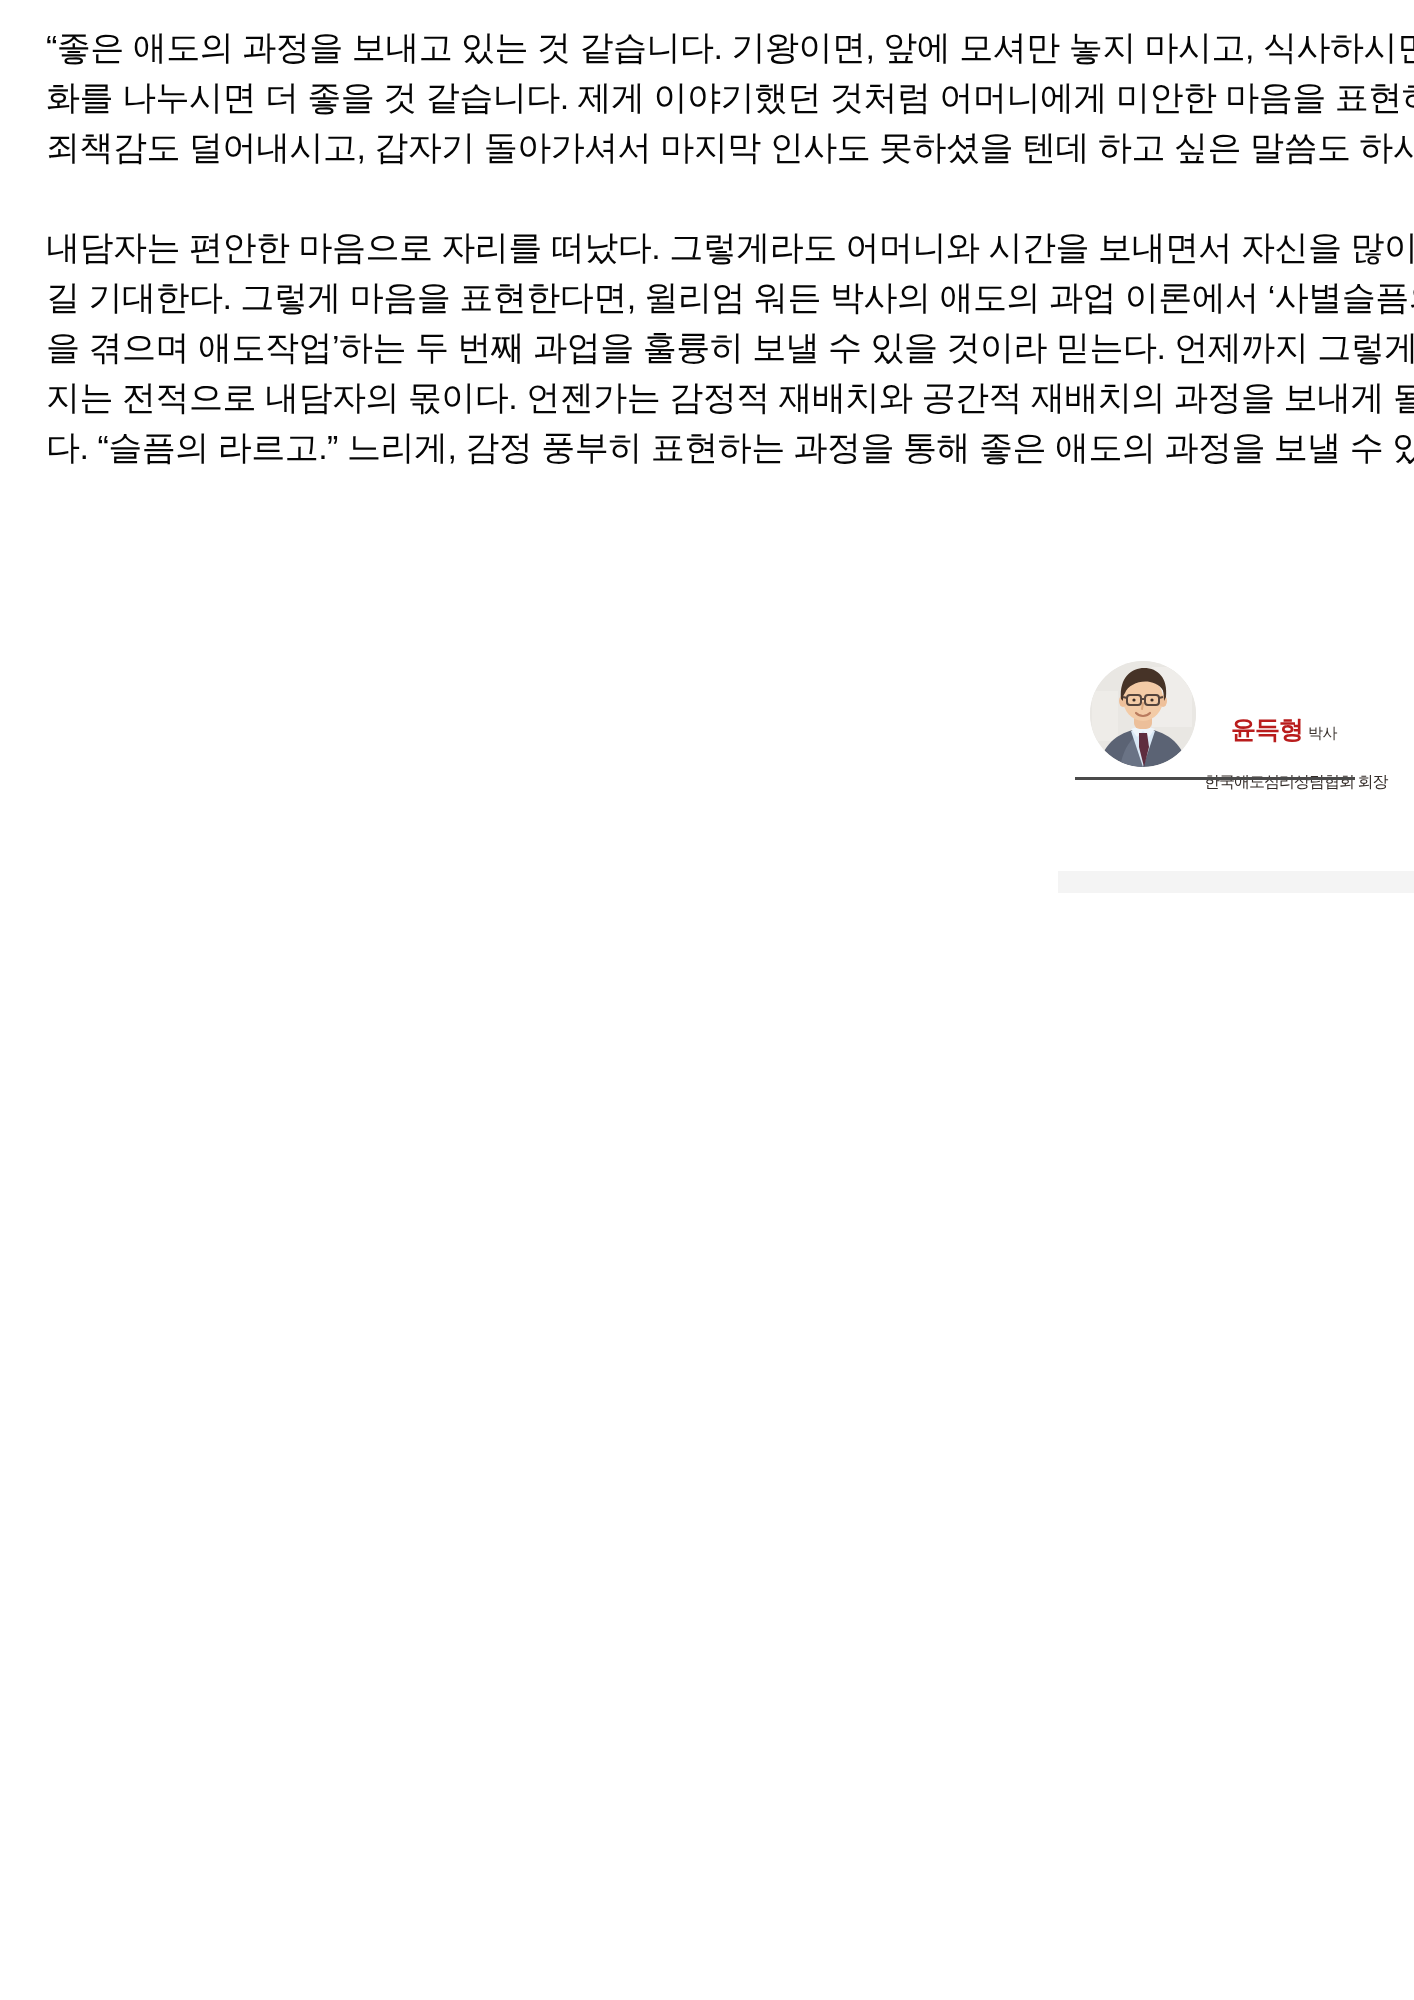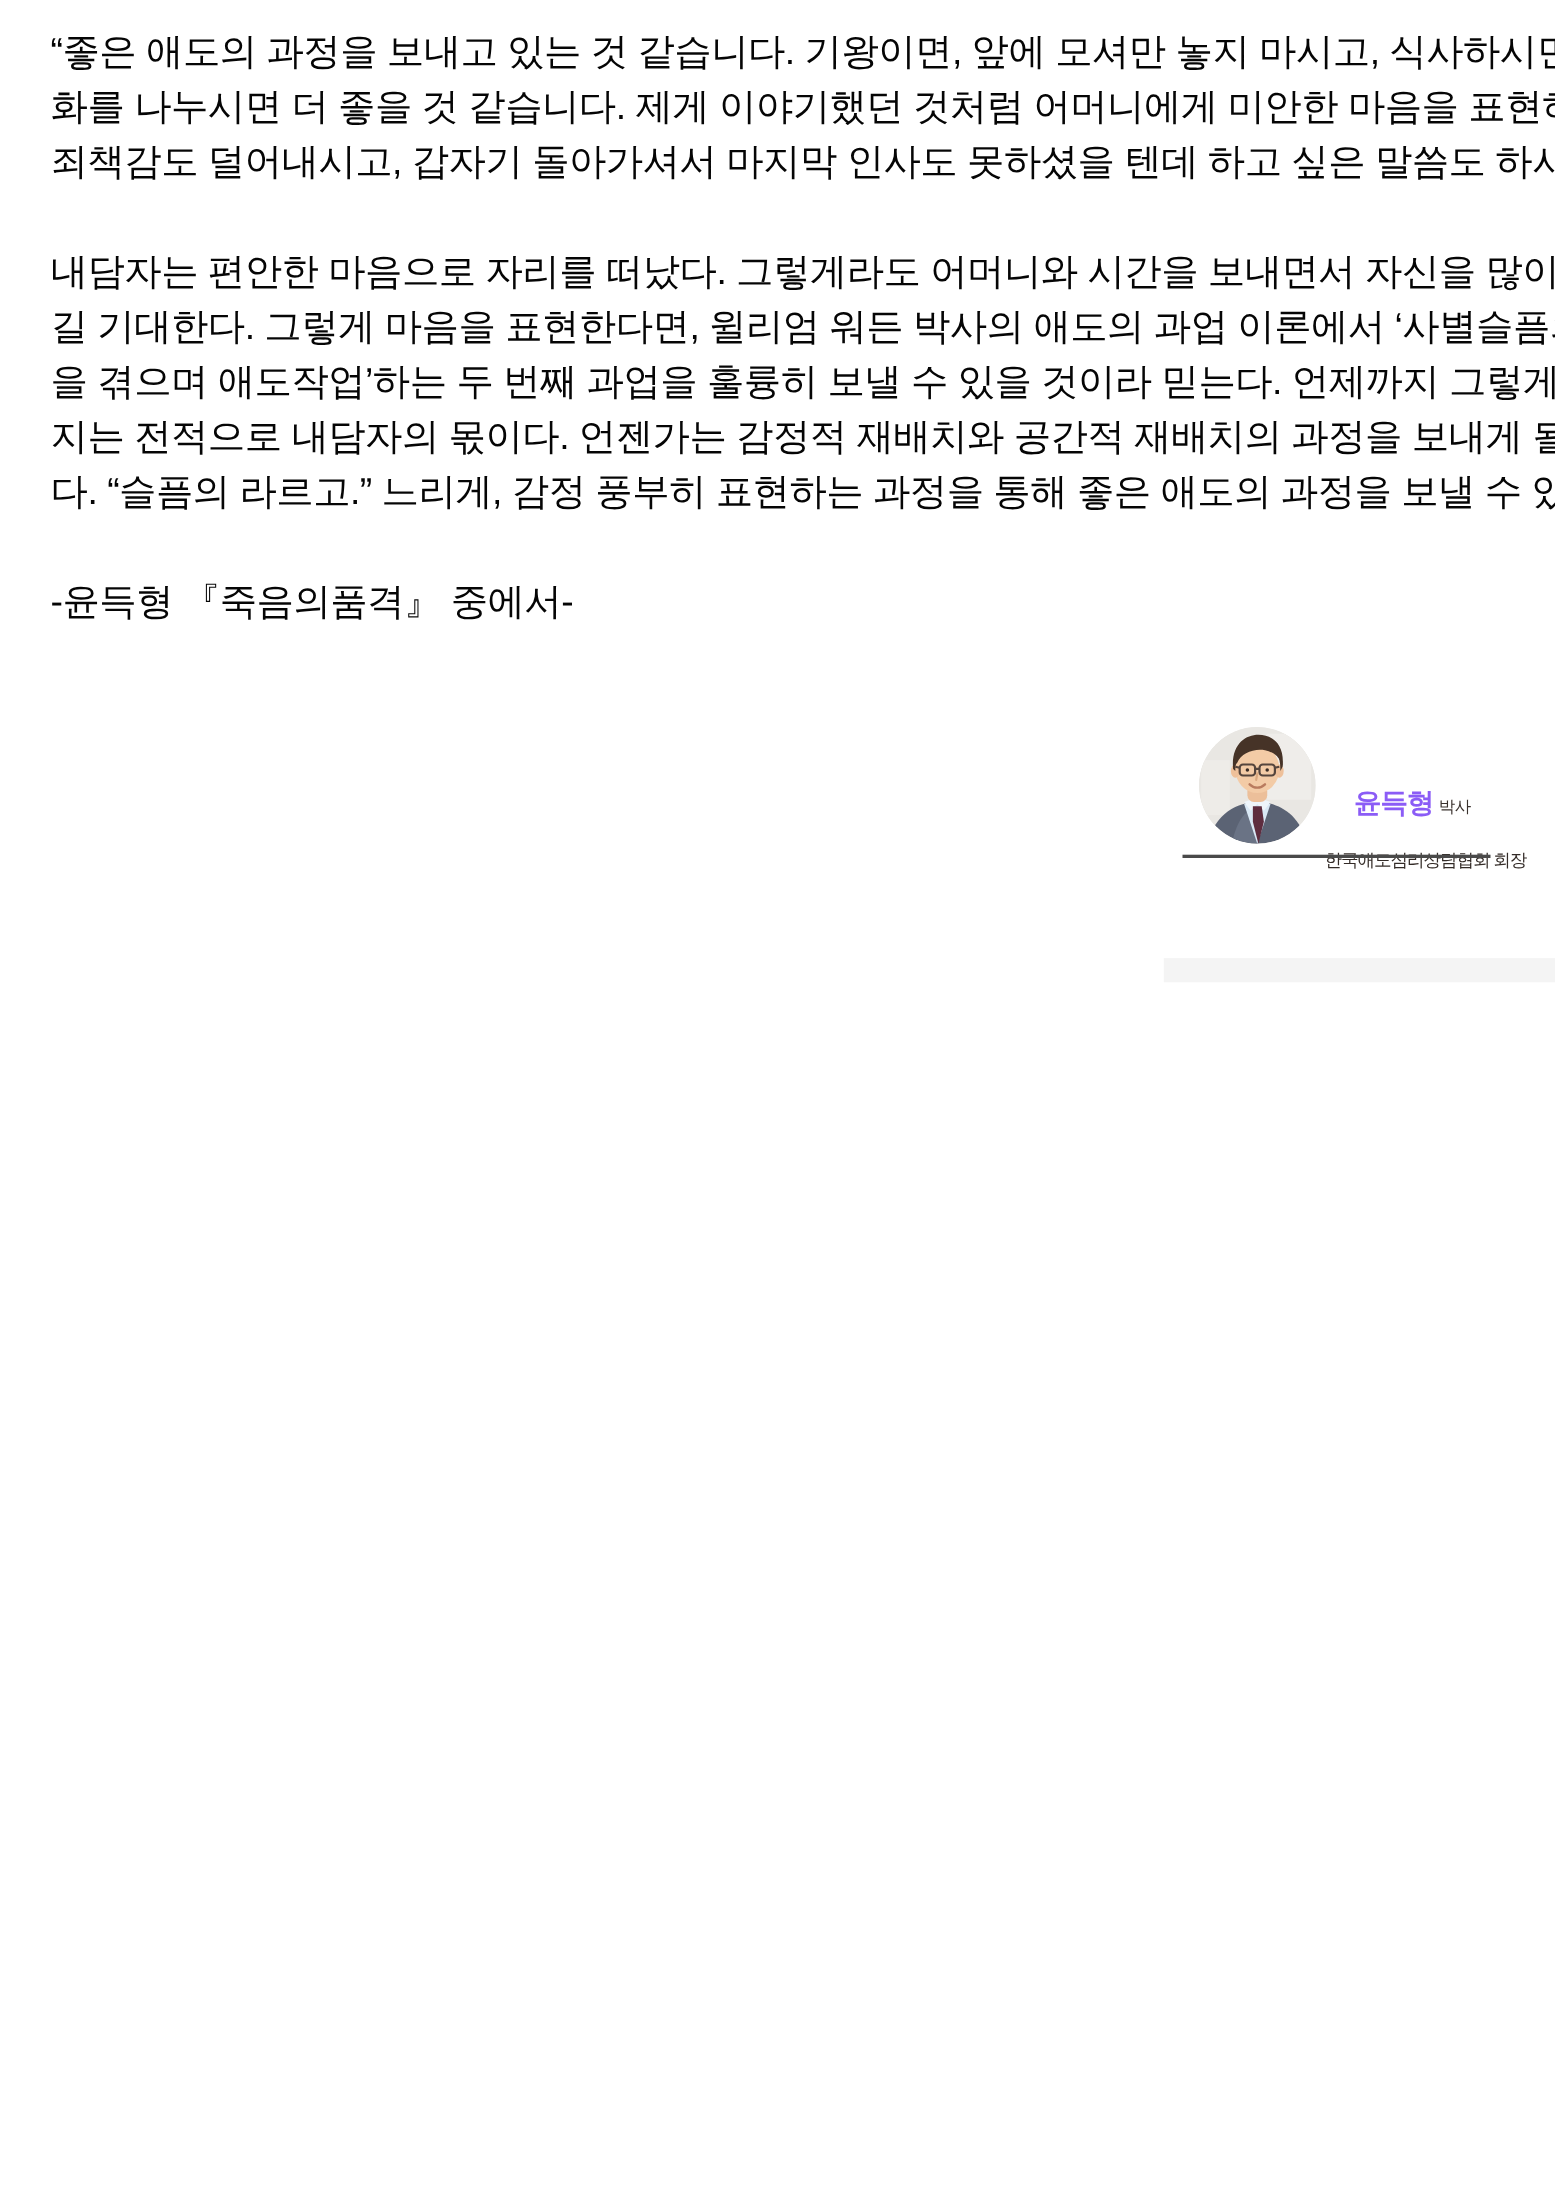--- a/index.html
+++ b/index.html
@@ -64,21 +64,21 @@
     width: 160px;
     text-align: center;
     color: #2b2320;
   }
   .author-name-row {
     white-space: nowrap;
   }
   .author-name {
     font-size: 25px;
     font-weight: bold;
-    color: #8b5cf6;
+    color: #b91c1c;
     letter-spacing: -1px;
   }
   .author-title {
     font-size: 15px;
     color: #3a322e;
     margin-left: 5px;
     letter-spacing: -0.5px;
   }
   .author-org {
     margin-top: 26px;
@@ -118,21 +118,20 @@
     </div>
 
     <div class="para">
       <div class="line">내담자는 편안한 마음으로 자리를 떠났다. 그렇게라도 어머니와 시간을 보내면서 자신을 많이 표현하</div>
       <div class="line">길 기대한다. 그렇게 마음을 표현한다면, 윌리엄 워든 박사의 애도의 과업 이론에서 ‘사별슬픔의 고통</div>
       <div class="line">을 겪으며 애도작업’하는 두 번째 과업을 훌륭히 보낼 수 있을 것이라 믿는다. 언제까지 그렇게 할 것인</div>
       <div class="line">지는 전적으로 내담자의 몫이다. 언젠가는 감정적 재배치와 공간적 재배치의 과정을 보내게 될 것이</div>
       <div class="line">다. “슬픔의 라르고.” 느리게, 감정 풍부히 표현하는 과정을 통해 좋은 애도의 과정을 보낼 수 있다.</div>
     </div>
 
-    <div class="attribution">-윤득형 『죽음의품격』 중에서-</div>
 
   </div>
 
   <div class="author-card">
 
     <div class="author-photo-wrap">
       <svg width="106" height="106" viewBox="0 0 106 106">
         <defs>
           <clipPath id="circ">
               <circle cx="53" cy="53" r="53"></circle>

